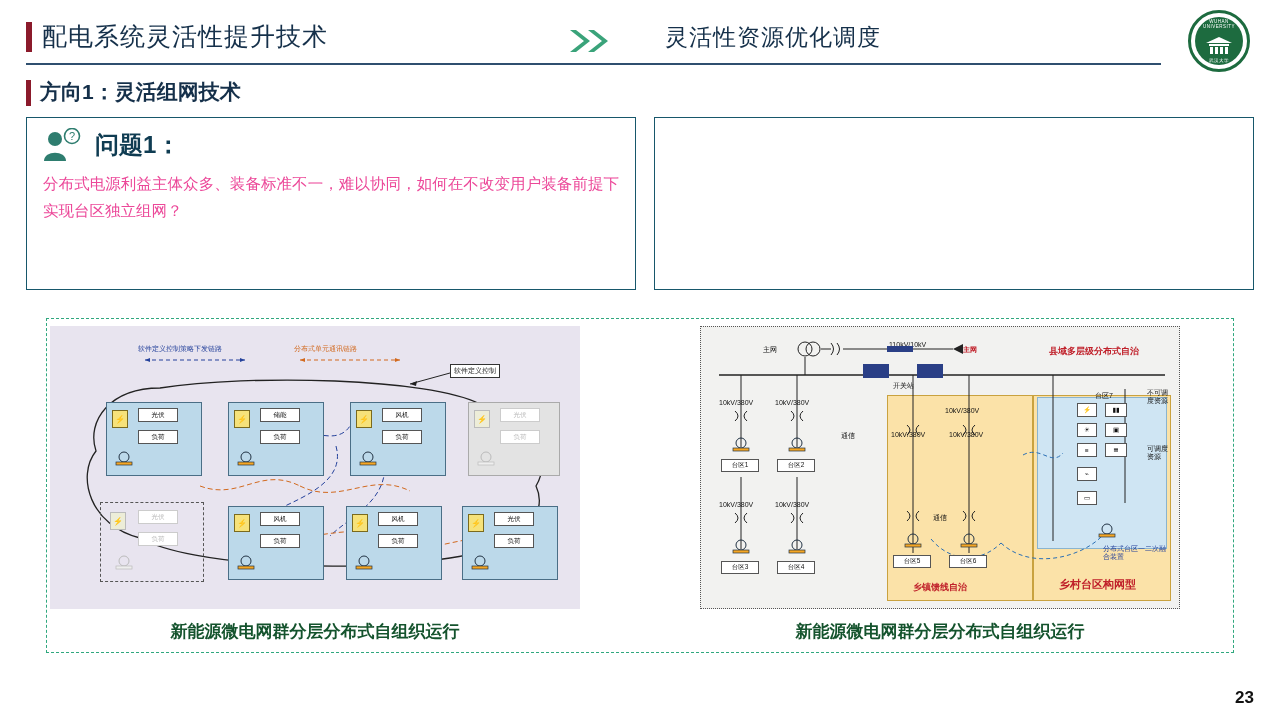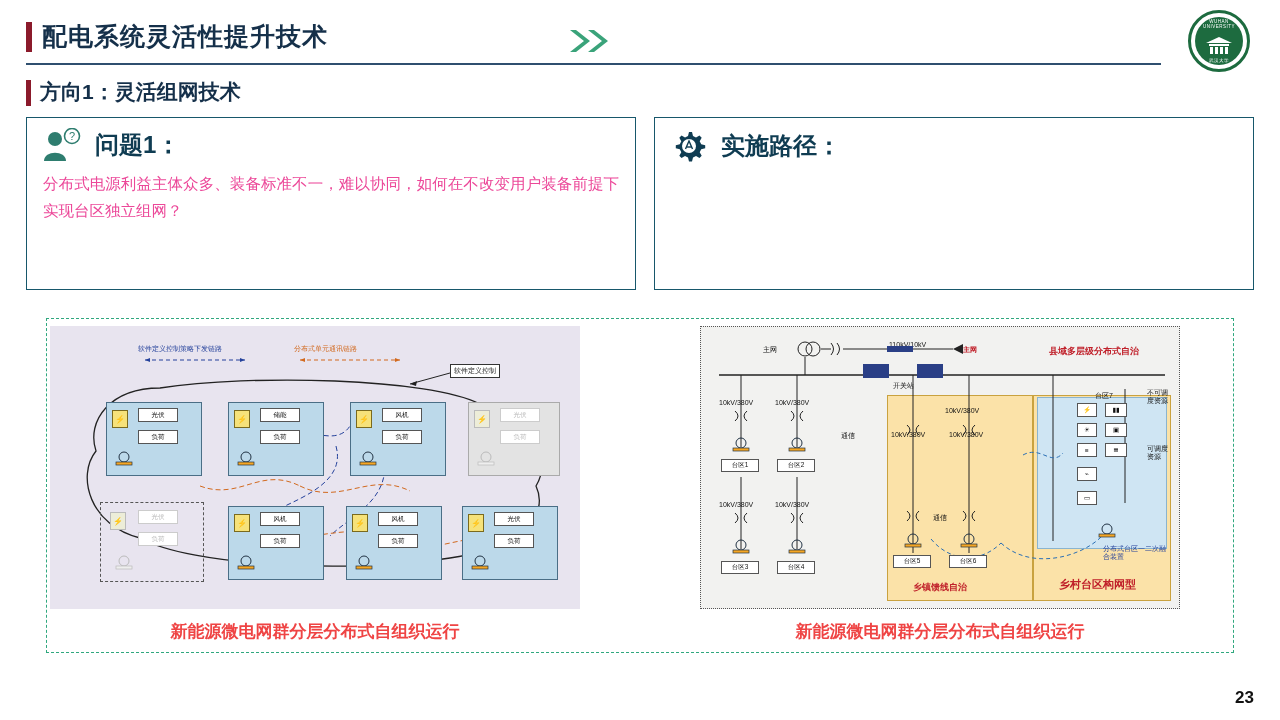--- a/index.html
+++ b/index.html
@@ -26,21 +26,21 @@
   .header-accent {
     position: absolute;
     left: 26px; top: 22px;
     width: 6px; height: 30px;
     background: #8b1a2b;
   }
   .header-title {
     position: absolute;
     left: 42px; top: 20px;
     font-size: 25px;
-    font-weight: bold;
+    font-weight: normal;
     letter-spacing: 1px;
     color: #15304a;
   }
   .header-sub {
     position: absolute;
     left: 665px; top: 22px;
     font-size: 23px;
     color: #15304a;
     letter-spacing: 1px;
   }
@@ -147,21 +147,21 @@
     box-sizing: border-box;
   }
   .fig-left  { left: 50px;  top: 326px; width: 530px; height: 283px; background: #e8e4ef; }
   .fig-right { left: 700px; top: 326px; width: 480px; height: 283px; background: #f2f2f0; border: 1px dotted #555; }
 
   .fig-cap {
     position: absolute;
     text-align: center;
     font-size: 17px;
     font-weight: bold;
-    color: #ef4444;
+    color: #14532d;
   }
   .cap-left  { left: 50px;  top: 620px; width: 530px; }
   .cap-right { left: 660px; top: 620px; width: 560px; }
 
   .page-num {
     position: absolute;
     right: 26px; bottom: 12px;
     font-size: 17px;
     font-weight: bold;
     color: #111;
@@ -216,20 +216,21 @@
   <div class="header-accent"></div>
   <div class="header-title">配电系统灵活性提升技术</div>
 
   <div class="chev">
     <svg width="50" height="22" viewBox="0 0 50 22">
       <polygon points="0,0 14,11 0,22 6,22 20,11 6,0" fill="#3aa37a"></polygon>
       <polygon points="18,0 32,11 18,22 24,22 38,11 24,0" fill="#3aa37a"></polygon>
     </svg>
   </div>
 
+  <div class="header-sub">灵活性资源优化调度</div>
   <div class="header-rule"></div>
 
   <div class="logo">
     <div class="logo-inner">
       <div class="logo-txt-top">WUHAN UNIVERSITY</div>
       <svg class="logo-bldg" width="30" height="20" viewBox="0 0 30 20">
         <polygon points="15,1 28,7 2,7" fill="#ffffff"></polygon>
         <rect x="5" y="8" width="20" height="2" fill="#ffffff"></rect>
         <rect x="6" y="11" width="3" height="7" fill="#ffffff"></rect>
         <rect x="11" y="11" width="3" height="7" fill="#ffffff"></rect>
@@ -253,33 +254,20 @@
         <circle cx="31" cy="8" r="7.5" fill="#ffffff" stroke="#2e7d6f" stroke-width="1.6"></circle>
         <text x="31" y="12" font-size="11" text-anchor="middle" fill="#2e7d6f" font-family="Liberation Sans, sans-serif">?</text>
       </svg>
     </span>
     <span class="box-head-title">问题1：</span>
   </div>
   <div class="box-body">分布式电源利益主体众多、装备标准不一，难以协同，如何在不改变用户装备前提下实现台区独立组网？</div>
 </div>
 
 <div class="box box-right">
-  <div class="box-head">
-    <span class="icon-gear">
-      <svg width="40" height="36" viewBox="0 0 40 36">
-        <g fill="#0f3c52">
-          <path d="M20 4 l3 0 1 4 3 1.5 3.5-2 2.2 2.2 -2 3.5 1.5 3 4 1 0 3 -4 1 -1.5 3 2 3.5 -2.2 2.2 -3.5-2 -3 1.5 -1 4 -3 0 -1-4 -3-1.5 -3.5 2 -2.2-2.2 2-3.5 -1.5-3 -4-1 0-3 4-1 1.5-3 -2-3.5 2.2-2.2 3.5 2 3-1.5z"></path>
-        </g>
-        <circle cx="20" cy="18" r="7" fill="#ffffff"></circle>
-        <path d="M16.5 21 l3.5-8 3.5 8" stroke="#0f3c52" stroke-width="1.4" fill="none"></path>
-        <path d="M17.6 19 h4.8" stroke="#0f3c52" stroke-width="1.4" fill="none"></path>
-      </svg>
-    </span>
-    <span class="box-head-title">实施路径：</span>
-  </div>
 </div>
 
 <div class="figure-wrap"></div>
 
 <div class="fig fig-left">
 
   <div class="t t-blue" style="left:88px; top:18px;">软件定义控制策略下发链路</div>
   <div class="t t-org" style="left:244px; top:18px;">分布式单元通讯链路</div>
   <div class="label-box" style="left:400px; top:38px;">软件定义控制</div>
 

